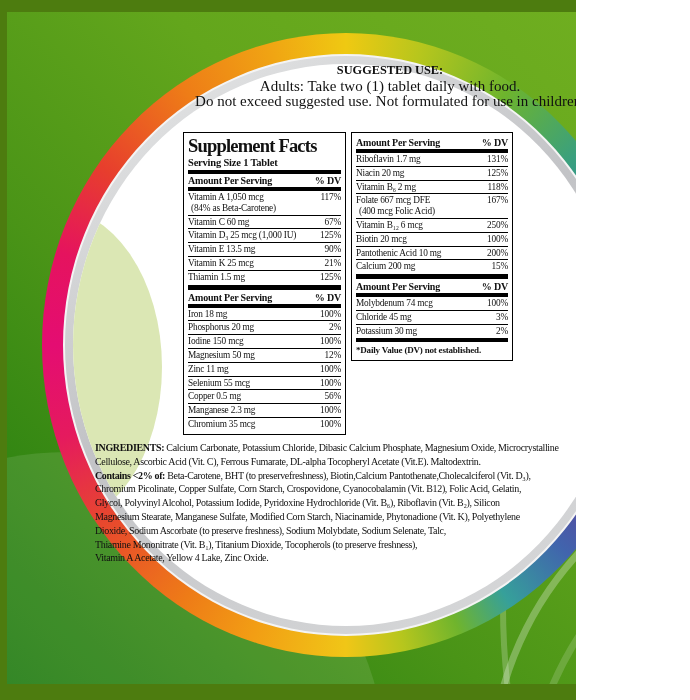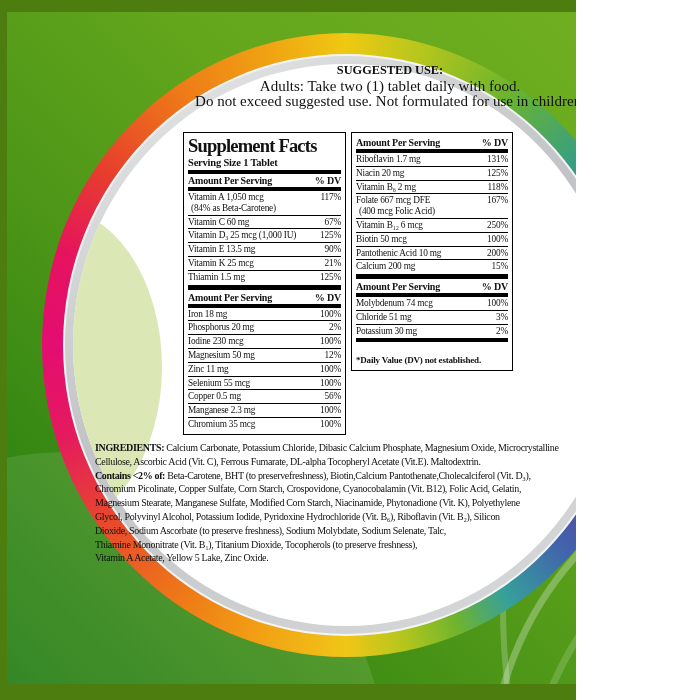--- a/index.html
+++ b/index.html
@@ -43,21 +43,21 @@
   .bar4{height:4px;background:#000;}
   .bar5{height:5px;background:#000;margin:1px 0;}
   .nf-head{display:flex;justify-content:space-between;font-weight:bold;font-size:10px;
     line-height:13px;align-items:flex-end;}
   .nf-row{display:flex;justify-content:space-between;align-items:flex-start;
     border-top:1px solid #000;padding:1px 0;line-height:10.8px;}
   .nf-rows .nf-row:first-child{border-top:none;}
   .nf-n{text-align:left;white-space:nowrap;}
   .nf-n2{padding-left:3px;white-space:nowrap;}
   .nf-dv{font-weight:normal;white-space:nowrap;}
-  .sf-foot{font-weight:bold;font-size:9px;line-height:13px;margin-top:12px;}
+  .sf-foot{font-weight:bold;font-size:9px;line-height:13px;margin-top:2px;}
   .ingredients{position:absolute;left:95px;top:441px;width:500px;text-align:left;
     font-size:10px;letter-spacing:-0.35px;line-height:13.8px;}
   .ing-line b{letter-spacing:-0.35px;}
 </style>
 </head>
 <body>
 
 <div class="stage">
 
   <div class="green-panel">
@@ -127,21 +127,21 @@
       <div class="nf-rows">
           <div class="nf-row">
             <div class="nf-n">Iron 18 mg</div>
             <div class="nf-dv">100%</div>
           </div>
           <div class="nf-row">
             <div class="nf-n">Phosphorus 20 mg</div>
             <div class="nf-dv">2%</div>
           </div>
           <div class="nf-row">
-            <div class="nf-n">Iodine 230 mcg</div>
+            <div class="nf-n">Iodine 150 mcg</div>
             <div class="nf-dv">100%</div>
           </div>
           <div class="nf-row">
             <div class="nf-n">Magnesium 50 mg</div>
             <div class="nf-dv">12%</div>
           </div>
           <div class="nf-row">
             <div class="nf-n">Zinc 11 mg</div>
             <div class="nf-dv">100%</div>
           </div>
@@ -185,21 +185,21 @@
           </div>
           <div class="nf-row">
             <div class="nf-n">Folate 667 mcg DFE<div class="nf-n2">(400 mcg Folic Acid)</div></div>
             <div class="nf-dv">167%</div>
           </div>
           <div class="nf-row">
             <div class="nf-n">Vitamin B₁₂ 6 mcg</div>
             <div class="nf-dv">250%</div>
           </div>
           <div class="nf-row">
-            <div class="nf-n">Biotin 50 mcg</div>
+            <div class="nf-n">Biotin 20 mcg</div>
             <div class="nf-dv">100%</div>
           </div>
           <div class="nf-row">
             <div class="nf-n">Pantothenic Acid 10 mg</div>
             <div class="nf-dv">200%</div>
           </div>
           <div class="nf-row">
             <div class="nf-n">Calcium 200 mg</div>
             <div class="nf-dv">15%</div>
           </div>
@@ -209,38 +209,38 @@
         <span>Amount Per Serving</span>
         <span>% DV</span>
       </div>
       <div class="bar4"></div>
       <div class="nf-rows">
           <div class="nf-row">
             <div class="nf-n">Molybdenum 74 mcg</div>
             <div class="nf-dv">100%</div>
           </div>
           <div class="nf-row">
-            <div class="nf-n">Chloride 51 mg</div>
+            <div class="nf-n">Chloride 45 mg</div>
             <div class="nf-dv">3%</div>
           </div>
           <div class="nf-row">
             <div class="nf-n">Potassium 30 mg</div>
             <div class="nf-dv">2%</div>
           </div>
         </div>
       <div class="bar4"></div>
       <div class="sf-foot">*Daily Value (DV) not established.</div>
     </div>
 
     <div class="ingredients">
         <div class="ing-line"><b>INGREDIENTS:</b> Calcium Carbonate, Potassium Chloride, Dibasic Calcium Phosphate, Magnesium Oxide, Microcrystalline</div>
         <div class="ing-line">Cellulose, Ascorbic Acid (Vit. C), Ferrous Fumarate, DL-alpha Tocopheryl Acetate (Vit.E). Maltodextrin.</div>
         <div class="ing-line"><b>Contains &lt;2% of:</b> Beta-Carotene, BHT (to preservefreshness), Biotin,Calcium Pantothenate,Cholecalciferol (Vit. D₃),</div>
         <div class="ing-line">Chromium Picolinate, Copper Sulfate, Corn Starch, Crospovidone, Cyanocobalamin (Vit. B12), Folic Acid, Gelatin,</div>
+        <div class="ing-line">Glycol, Polyvinyl Alcohol, Potassium Iodide, Pyridoxine Hydrochloride (Vit. B₆), Riboflavin (Vit. B₂), Silicon</div>
         <div class="ing-line">Magnesium Stearate, Manganese Sulfate, Modified Corn Starch, Niacinamide, Phytonadione (Vit. K), Polyethylene</div>
-        <div class="ing-line">Glycol, Polyvinyl Alcohol, Potassium Iodide, Pyridoxine Hydrochloride (Vit. B₆), Riboflavin (Vit. B₂), Silicon</div>
         <div class="ing-line">Dioxide, Sodium Ascorbate (to preserve freshness), Sodium Molybdate, Sodium Selenate, Talc,</div>
         <div class="ing-line">Thiamine Mononitrate (Vit. B₁), Titanium Dioxide, Tocopherols (to preserve freshness),</div>
-        <div class="ing-line">Vitamin A Acetate, Yellow 5 Lake, Zinc Oxide.</div>
+        <div class="ing-line">Vitamin A Acetate, Yellow 4 Lake, Zinc Oxide.</div>
       </div>
 
   </div>
 </div>
 
 </body></html>

